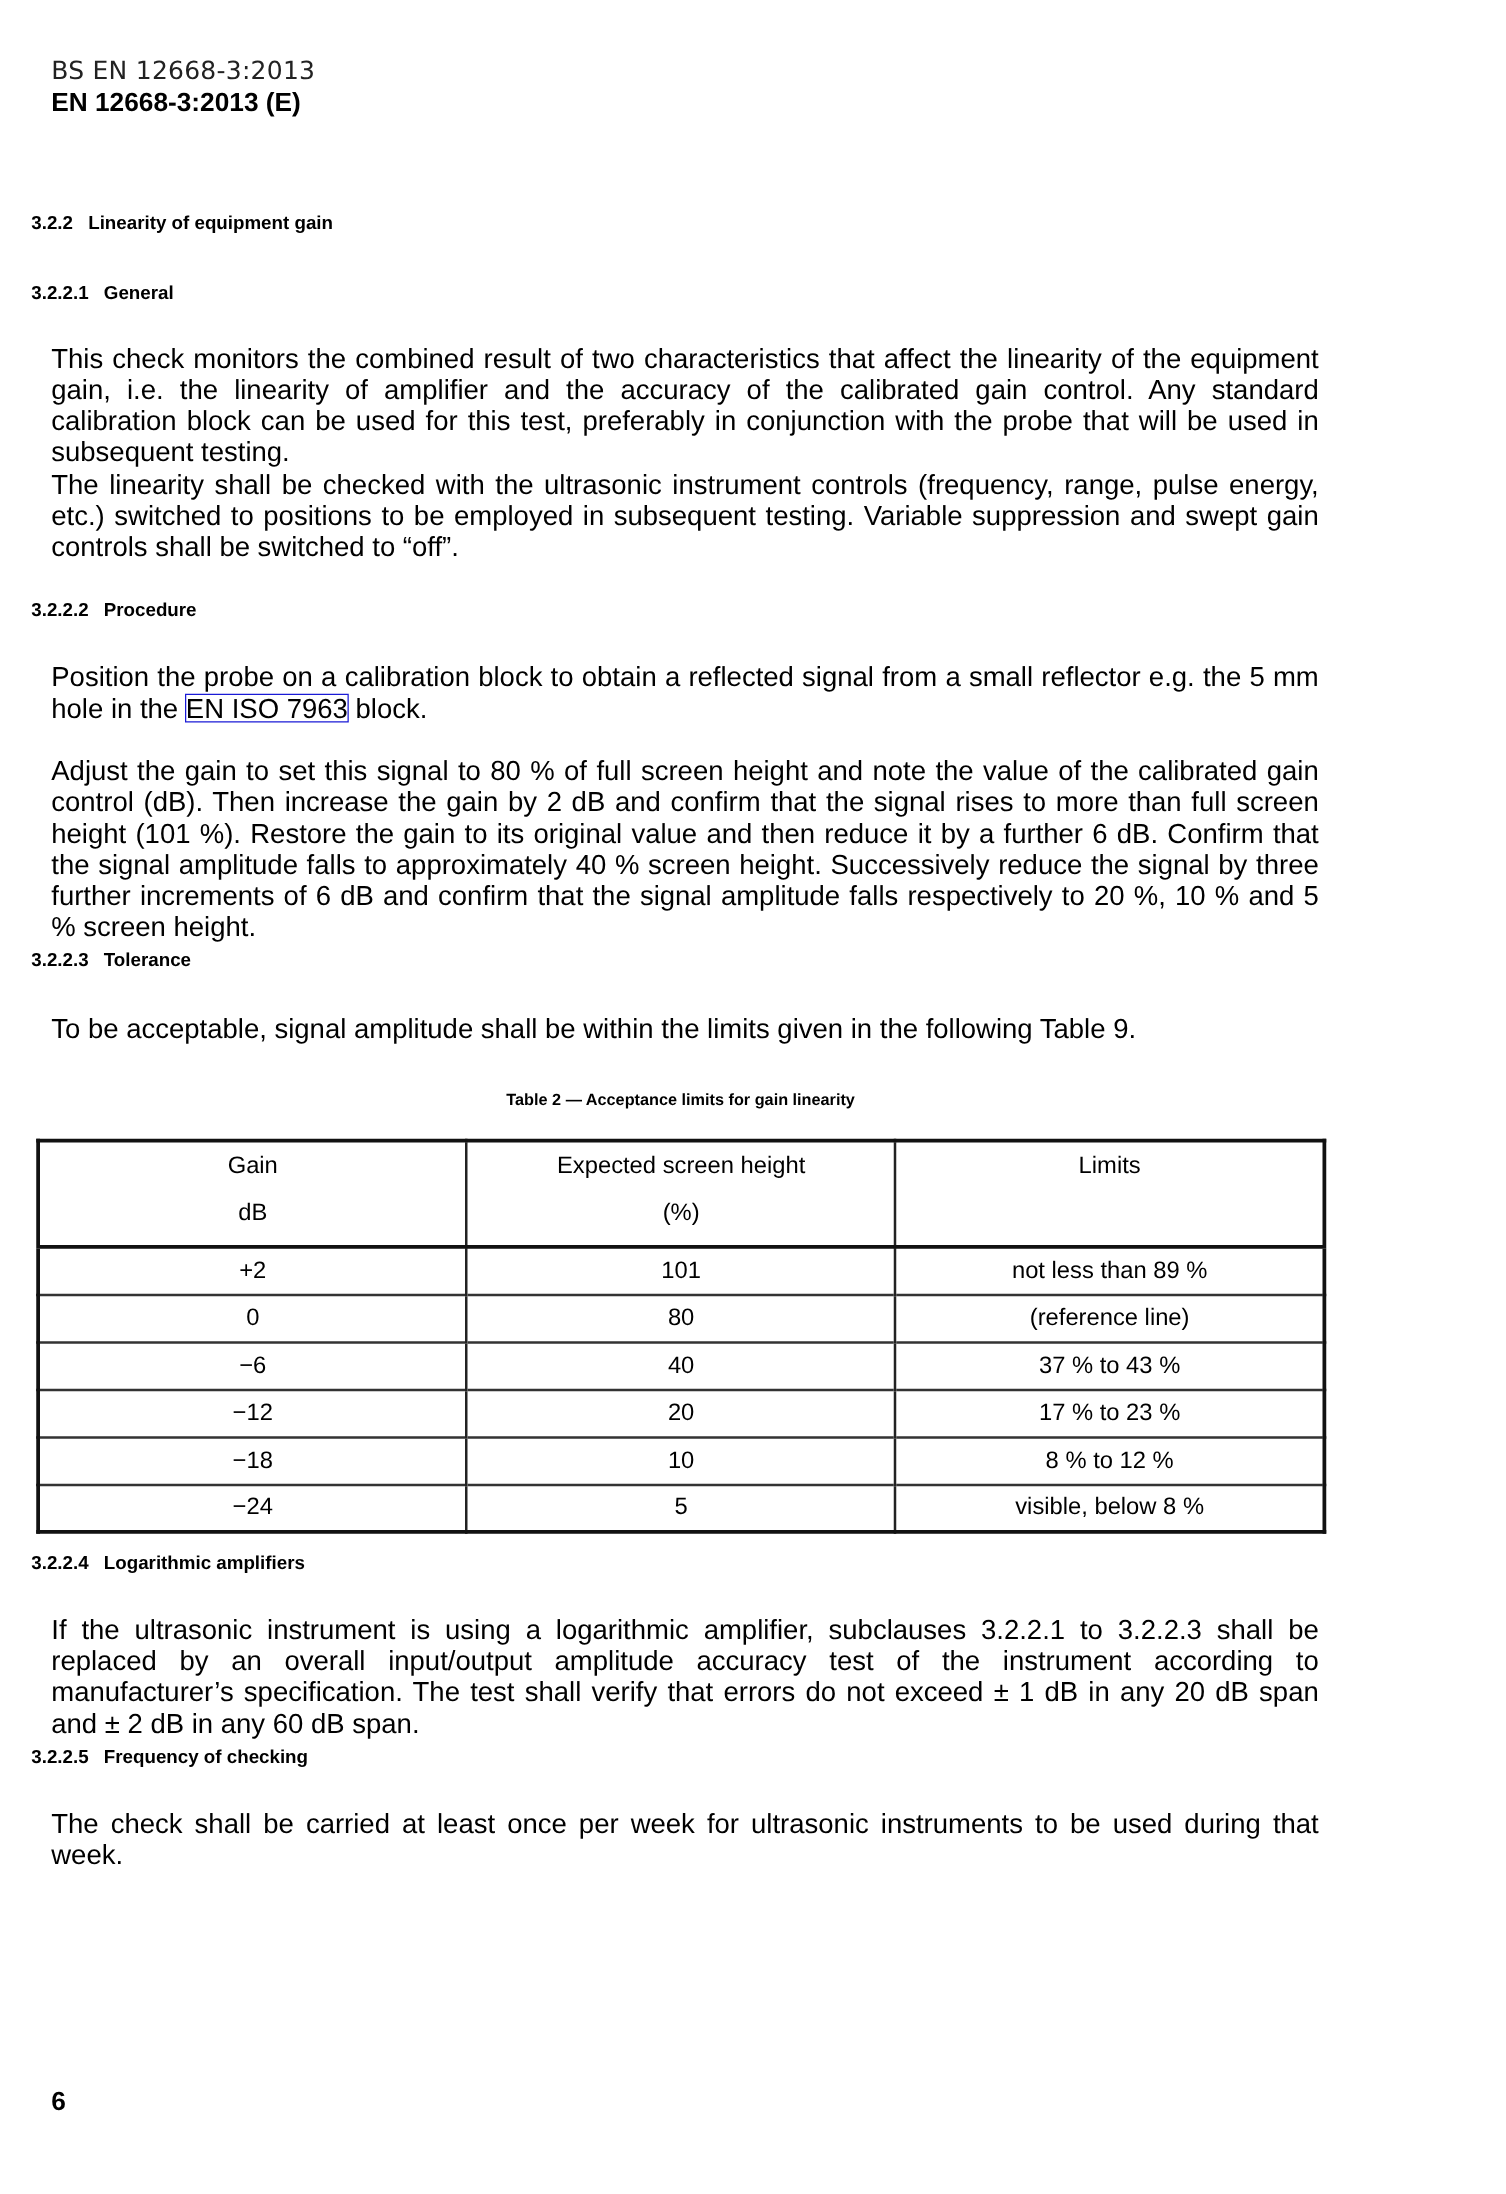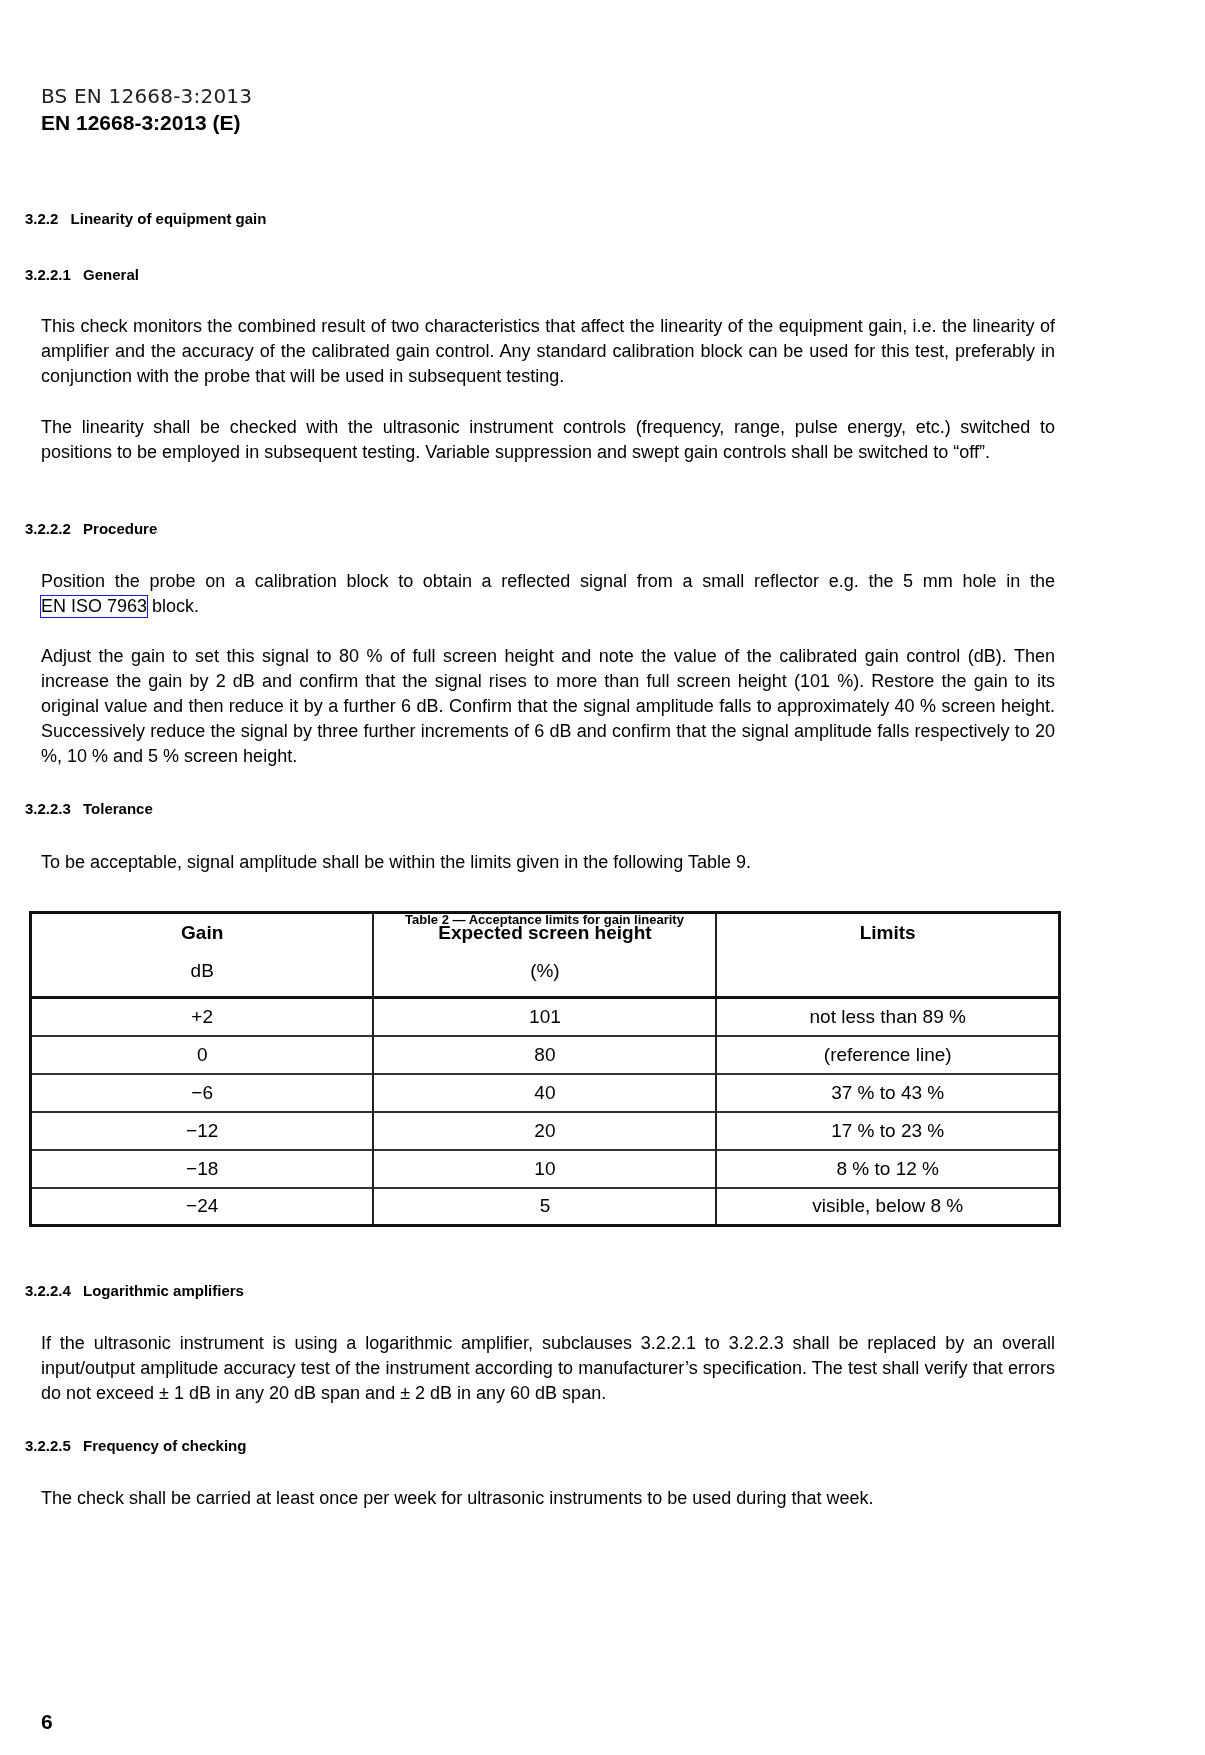--- a/index.html
+++ b/index.html
@@ -1,40 +1,40 @@
 <!DOCTYPE html>
 <html><head>
 <meta charset="utf-8">
 <style>
   html, body { margin: 0; padding: 0; background: #ffffff; }
   body {
     width: 1205px; height: 1755px; position: relative; overflow: hidden;
     font-family: "Liberation Sans", sans-serif; color: #000;
   }
-  .abs { position: absolute; margin-top: 40px; }
+  .abs { position: absolute; }
   .hdr1 { left: 41px; top: 44px; font-family: "DejaVu Sans", sans-serif; font-size: 20px; color: #222; letter-spacing: 0.2px; }
   .hdr2 { left: 41px; top: 71px; font-size: 21px; font-weight: bold; }
   .h { left: 25px; font-size: 15px; font-weight: bold; white-space: nowrap; }
   .h .num { display: inline-block; margin-right: 8px; }
-  .p { left: 41px; width: 1014px; font-size: 18px; line-height: 25px; text-align: justify; }
+  .p { left: 41px; width: 1014px; font-size: 22px; line-height: 25px; text-align: justify; }
   .link {
     display: inline-block; border: 1.5px solid #1a1ad6; padding: 0 0 0 0;
     line-height: 21px; margin-left: -1px; margin-right: -1px;
   }
   .caption { left: 29px; width: 1031px; top: 872px; text-align: center; font-size: 13px; font-weight: bold; }
   table.t {
     position: absolute; left: 29px; top: 911px; width: 1032px;
     border-collapse: collapse; border: 3px solid #111; font-size: 19px;
   }
   table.t td, table.t th {
     border-left: 2px solid #222; border-right: 2px solid #222;
     text-align: center; padding: 0; font-weight: normal;
   }
   table.t thead th { vertical-align: top; }
-  table.t thead tr.head-top th { height: 38px; padding-top: 8px; font-weight: bold; vertical-align: top; }
+  table.t thead tr.head-top th { height: 38px; padding-top: 8px; font-weight: normal; vertical-align: top; }
   table.t thead tr.head-unit th { height: 36px; vertical-align: top; padding-top: 0px; }
   table.t thead tr.head-unit { border-bottom: 2px solid #1d4ed8; }
   table.t tbody tr { height: 38px; border-top: 2px solid #333; }
   table.t tbody tr:first-child { border-top: 3px solid #111; }
   table.t col { width: 344px; }
   .pageno { left: 41px; top: 1670px; font-size: 21px; font-weight: bold; }
 </style>
 </head>
 <body>
 

